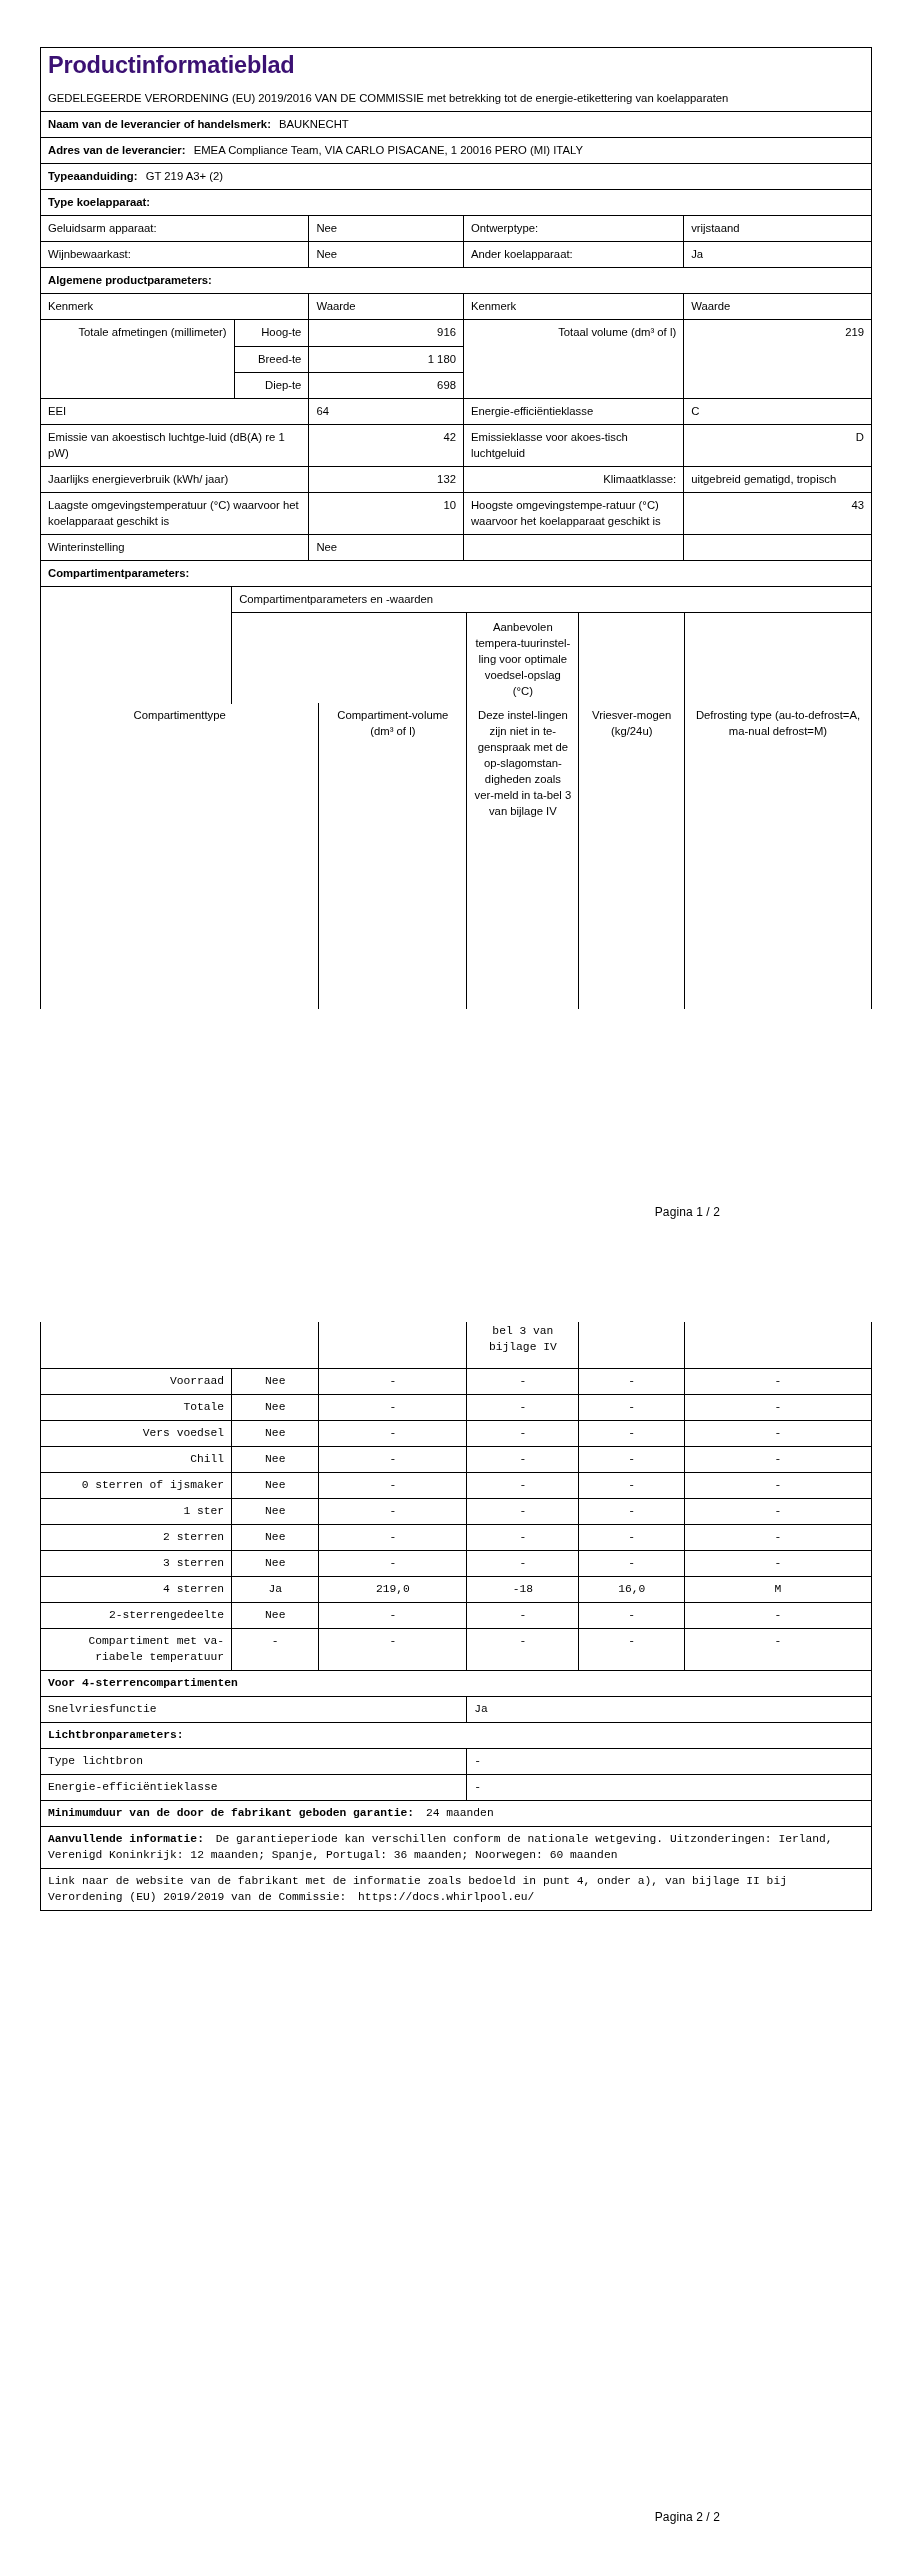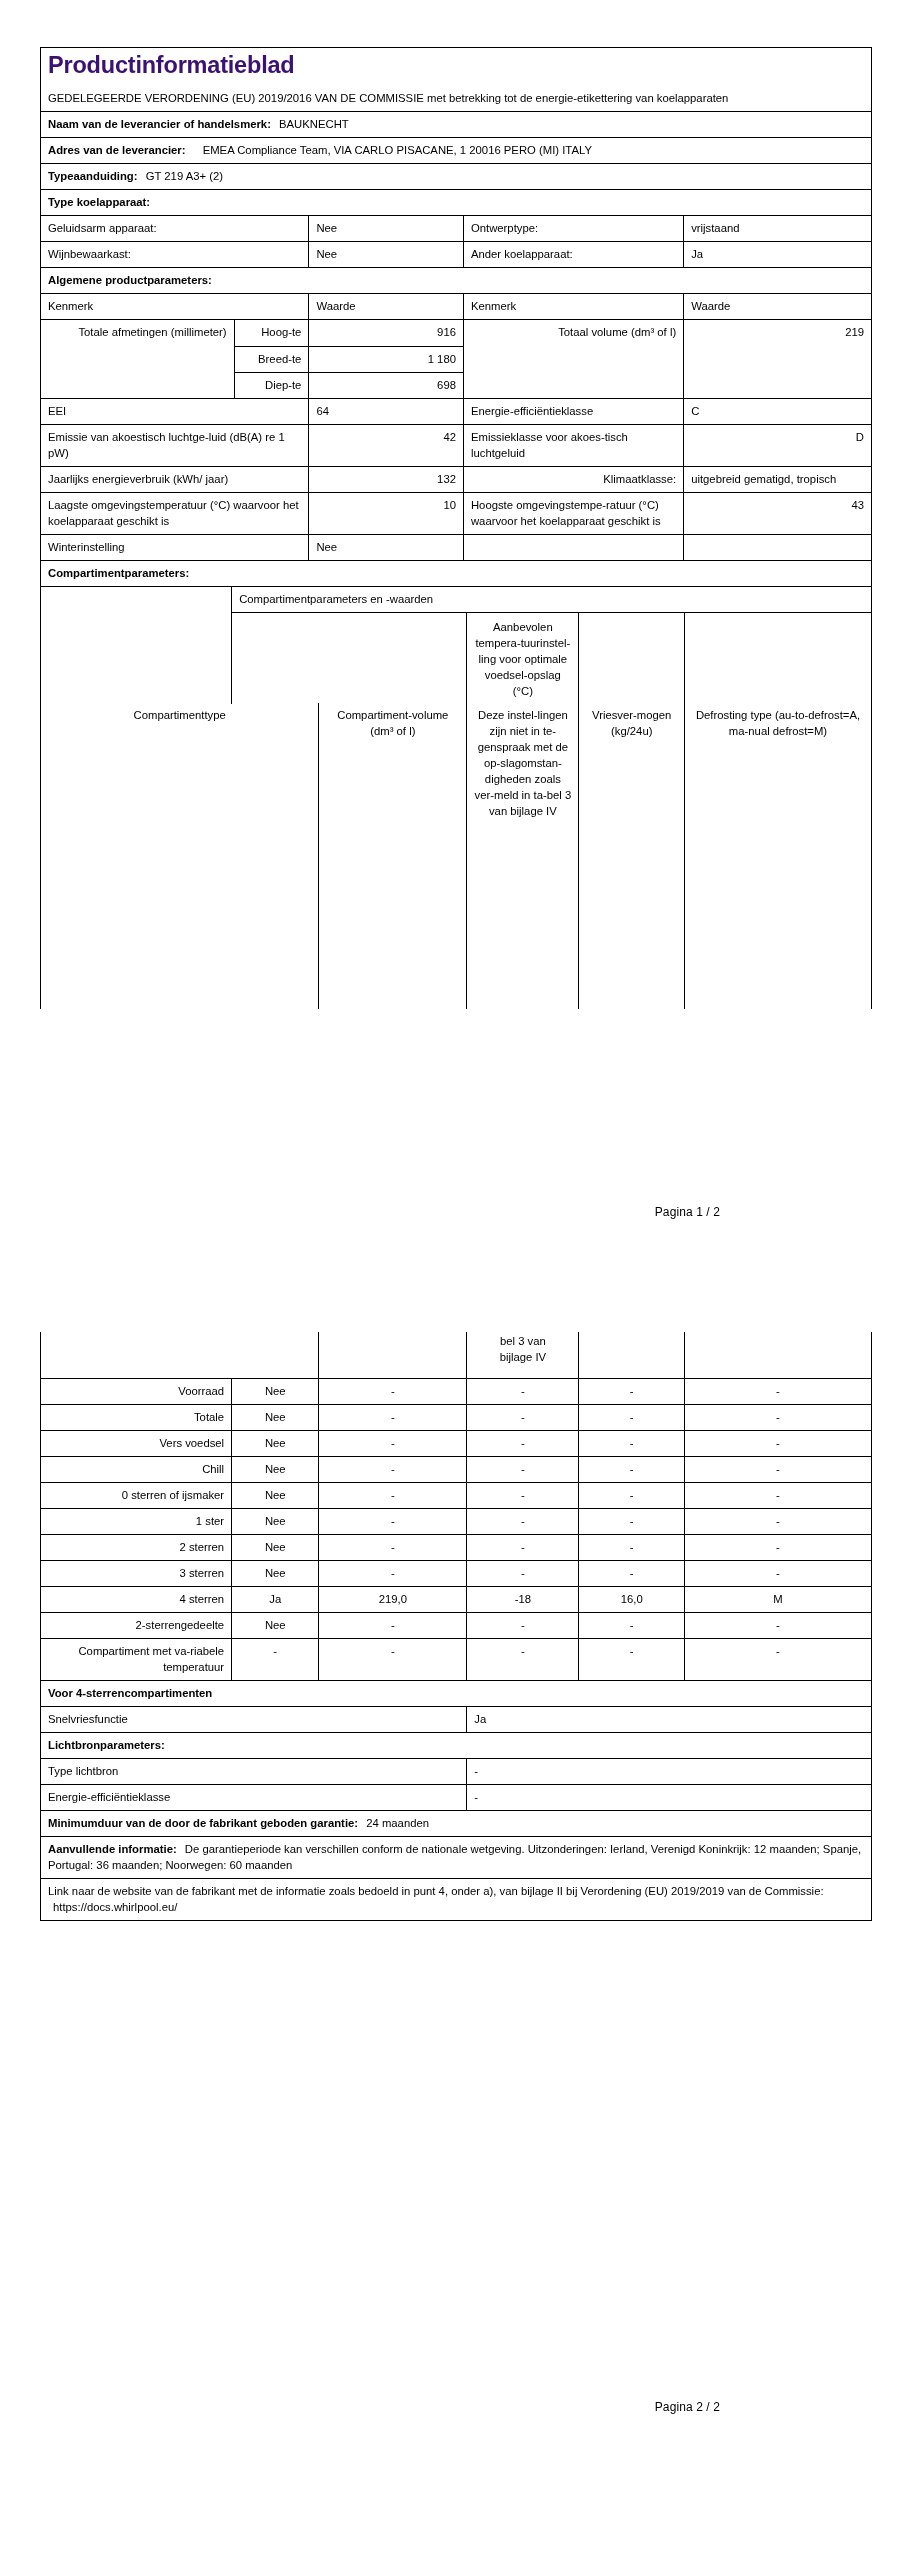--- a/index.html
+++ b/index.html
@@ -23,21 +23,21 @@
   #page1 { height: 1280px; }
   #page2 { height: 1280px; }
 
   .sheet {
     position: absolute;
     left: 40px;
     width: 832px;
     box-sizing: border-box;
   }
   #sheet1 { top: 47px; }
-  #sheet2 { top: 52px; }
+  #sheet2 { top: 42px; font-family: Liberation Mono, monospace; }
 
   table.doc {
     width: 100%;
     border-collapse: collapse;
     table-layout: fixed;
     font-size: 11.3px;
     line-height: 1.42;
   }
   table.doc td {
     border: 1px solid #000000;
@@ -74,21 +74,21 @@
   .vhead .blk { display: block; }
 
   .pagefoot {
     position: absolute;
     right: 40px;
     font-size: 12px;
     color: #000000;
     letter-spacing: 0.1px;
   }
   #foot1 { top: 1205px; }
-  #foot2 { top: 1120px; padding-left: 8px; }
+  #foot2 { top: 1230px; padding-left: 8px; }
 
   
   col.c1 { width: 23.3%; }
   col.c2 { width: 9.0%; }
   col.c3 { width: 18.6%; }
   col.c4 { width: 26.5%; }
   col.c5 { width: 22.6%; }
 
   
   col.p1 { width: 23.0%; }
@@ -119,21 +119,21 @@
         </tr>
         <tr>
           <td class="nopad-v">
             <span class="bold" style="font-weight:bold">Naam van de leverancier of handelsmerk:</span>
             <span style="margin-left:5px">BAUKNECHT</span>
           </td>
         </tr>
         <tr>
           <td class="nopad-v">
             <span style="font-weight:bold">Adres van de leverancier:</span>
-            <span style="margin-left:14px">EMEA Compliance Team, VIA CARLO PISACANE, 1 20016 PERO (MI) ITALY</span>
+            <span style="margin-left:5px">EMEA Compliance Team, VIA CARLO PISACANE, 1 20016 PERO (MI) ITALY</span>
           </td>
         </tr>
         <tr>
           <td class="nopad-v">
             <span style="font-weight:bold">Typeaanduiding:</span>
             <span style="margin-left:5px">GT 219 A3+ (2)</span>
           </td>
         </tr>
       </tbody>
     </table>

